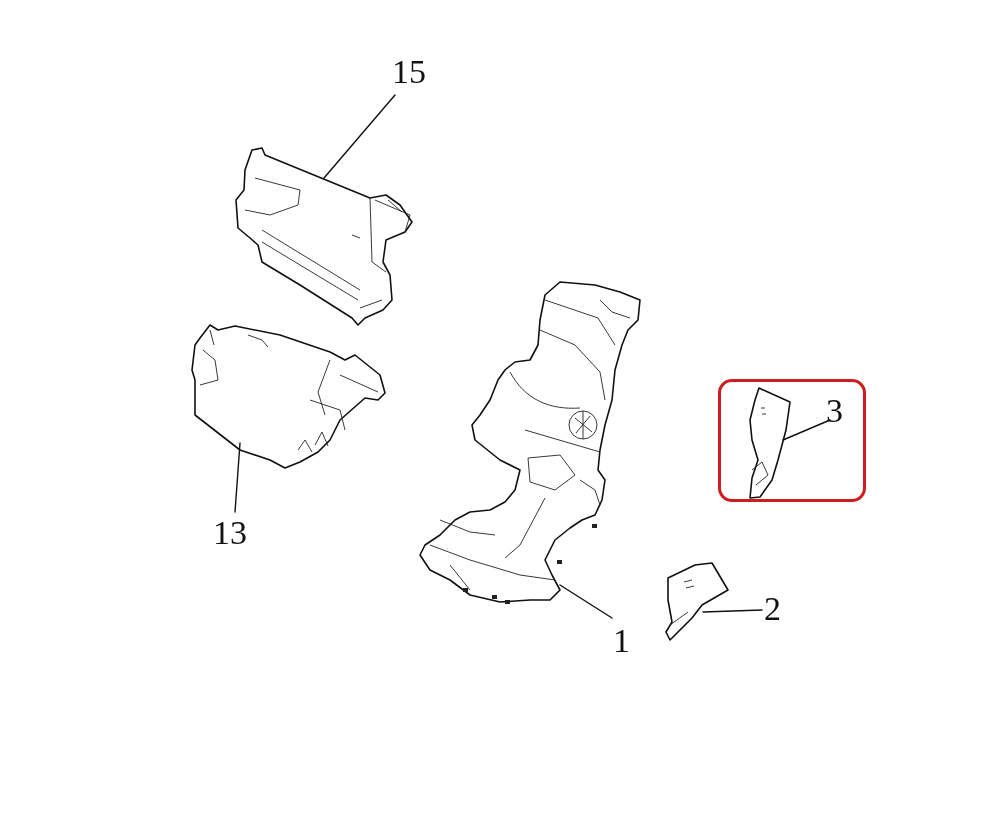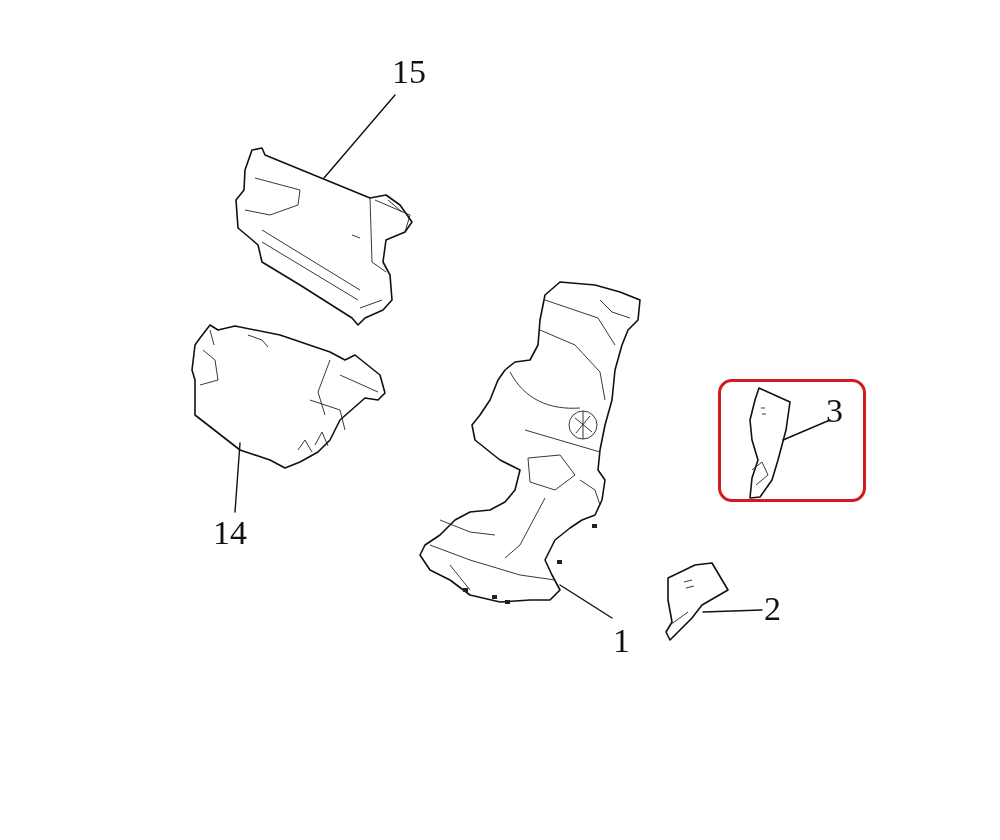--- a/index.html
+++ b/index.html
@@ -83,19 +83,19 @@
     <g>
       <polygon class="part" points="759,388 790,402 786,430 778,460 772,480 760,497 750,498 752,478 758,460 752,440 750,420 755,400"></polygon>
       <path class="thin" d="M761,408 L765,408 M762,414 L766,414"></path>
       <path class="thin" d="M752,470 L762,462 L768,475 L756,485"></path>
 
       <path class="ln" d="M783,440 L830,420"></path>
     </g>
   </svg>
 
   <div class="label" style="left:392px; top:55px;">15</div>
-  <div class="label" style="left:213px; top:516px;">14</div>
+  <div class="label" style="left:213px; top:516px;">13</div>
   <div class="label" style="left:613px; top:624px;">1</div>
   <div class="label" style="left:764px; top:592px;">2</div>
   <div class="label" style="left:826px; top:394px;">3</div>
 
   <div class="highlight" style="left:718px; top:379px; width:148px; height:123px;"></div>
 </div>
 
 </body></html>

